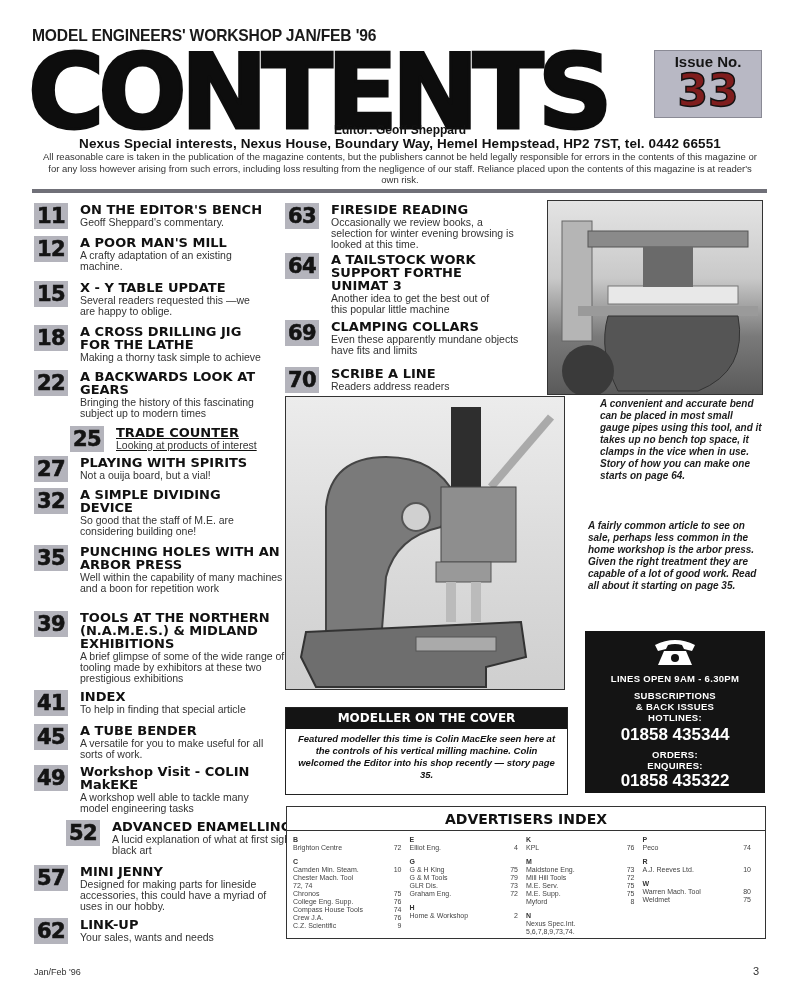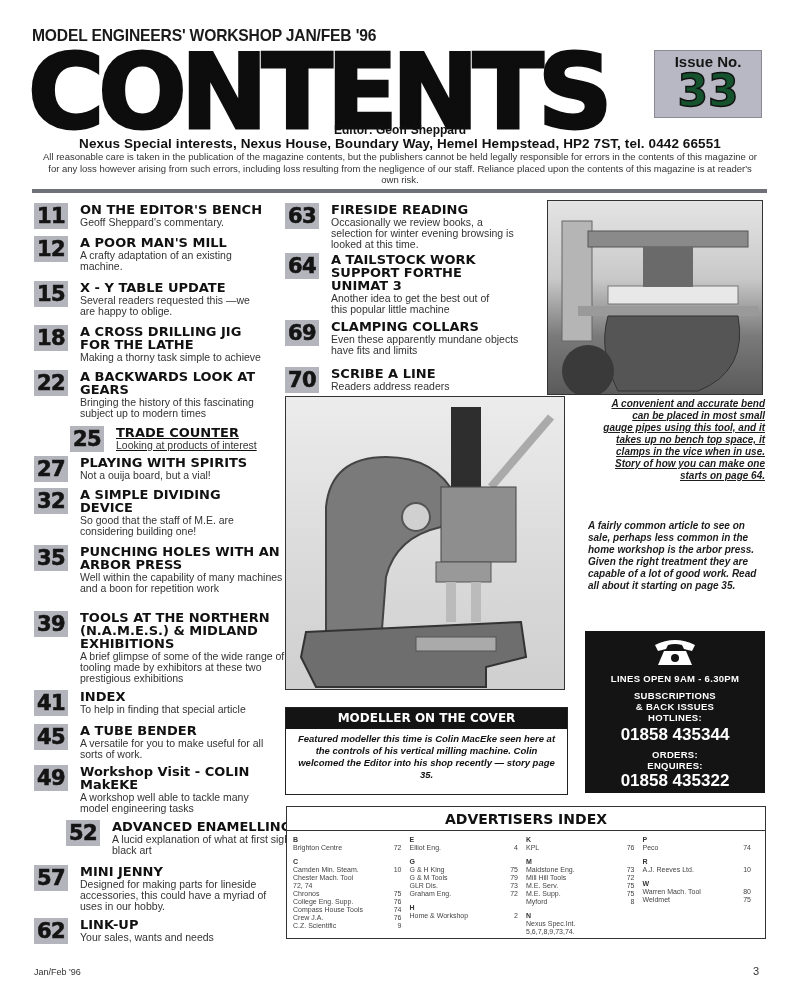--- a/index.html
+++ b/index.html
@@ -6,21 +6,21 @@
     html, body { width: 800px; height: 1000px; background: #ffffff; overflow: hidden; }
     body { position: relative; font-family: "Liberation Sans", sans-serif; color: #111; }
 
     .abs { position: absolute; }
 
     
     .mag-title { left: 32px; top: 26px; font-size: 17px; font-weight: bold; letter-spacing: -0.2px; color: #1a1a1a; transform: scaleX(0.92); transform-origin: left; white-space: nowrap; }
     .contents-word { left: 28px; top: 42px; font-family: "DejaVu Sans", sans-serif; font-weight: 900; font-size: 104px; line-height: 100px; letter-spacing: -6px; color: #0d0d0d; transform: scaleX(1.0); transform-origin: left; white-space: nowrap; -webkit-text-stroke: 3px #0d0d0d; }
     .issue-box { left: 654px; top: 50px; width: 108px; height: 68px; background: #b8b8c4; border: 1px solid #8a8a95; text-align: center; }
     .issue-label { display: block; font-size: 15px; font-weight: bold; margin-top: 2px; color: #151515; }
-    .issue-num { display: block; font-family: "DejaVu Sans", sans-serif; font-size: 44px; font-weight: 900; line-height: 42px; color: #14532d; -webkit-text-stroke: 1.5px #111; }
+    .issue-num { display: block; font-family: "DejaVu Sans", sans-serif; font-size: 44px; font-weight: 900; line-height: 42px; color: #7f1d1d; -webkit-text-stroke: 1.5px #111; }
 
     .editor { left: 0; width: 800px; top: 123px; text-align: center; font-size: 12px; font-weight: bold; }
     .address { left: 0; width: 800px; top: 136px; text-align: center; font-size: 13.5px; font-weight: bold; letter-spacing: 0.1px; }
     .disclaimer { left: 40px; width: 720px; top: 151px; text-align: center; font-size: 9.5px; line-height: 11.5px; color: #333; }
     .rule { left: 32px; width: 735px; top: 189px; height: 4px; background: #707078; }
 
     
     .entry { position: absolute; display: flex; }
     .page-box { width: 34px; height: 26px; background: #b4b4bc; font-family: "DejaVu Sans", sans-serif; font-weight: 900; font-size: 21px; line-height: 26px; text-align: center; color: #141414; flex: 0 0 auto; -webkit-text-stroke: 0.6px #141414; letter-spacing: -0.5px; }
     .entry-body { margin-left: 12px; }
@@ -214,21 +214,21 @@
   <svg width="216" height="195" viewBox="0 0 216 195">
     <rect x="14" y="20" width="30" height="120" fill="#b5b5b5" stroke="#666"></rect>
     <rect x="40" y="30" width="160" height="16" fill="#8a8a8a" stroke="#555"></rect>
     <rect x="60" y="85" width="130" height="18" fill="#e8e8e8" stroke="#777"></rect>
     <rect x="30" y="105" width="180" height="10" fill="#9a9a9a"></rect>
     <path d="M60 115 L190 115 Q200 170 150 190 L70 190 Q50 150 60 115 Z" fill="#555" stroke="#333"></path>
     <circle cx="40" cy="170" r="26" fill="#3a3a3a"></circle>
     <rect x="95" y="46" width="50" height="40" fill="#6a6a6a"></rect>
   </svg>
 </div>
-<div class="abs caption" style="left:600px;top:398px;width:165px;text-align:right;text-decoration:underline;">A convenient and accurate bend can be placed in most small gauge pipes using this tool, and it takes up no bench  top space, it clamps in the vice when in use. Story of how you can make one starts on page 64.</div>
+<div class="abs caption" style="left:600px;top:398px;width:165px;text-align:left;">A convenient and accurate bend can be placed in most small gauge pipes using this tool, and it takes up no bench  top space, it clamps in the vice when in use. Story of how you can make one starts on page 64.</div>
 
 <div class="abs photo" style="left:285px;top:396px;width:280px;height:294px;background:linear-gradient(180deg,#ececec 0%,#dcdcdc 50%,#cfcfcf 100%);">
   <svg width="280" height="294" viewBox="0 0 280 294">
     <path d="M40 245 L40 110 Q45 60 100 60 Q150 60 170 100 L155 130 Q110 140 100 180 L95 245 Z" fill="#7a7a7a" stroke="#444" stroke-width="2"></path>
     <rect x="165" y="10" width="30" height="85" fill="#2e2e2e"></rect>
     <line x1="205" y1="90" x2="265" y2="20" stroke="#aaa" stroke-width="8"></line>
     <rect x="155" y="90" width="75" height="75" fill="#8e8e8e" stroke="#444"></rect>
     <circle cx="130" cy="120" r="14" fill="#d0d0d0" stroke="#555" stroke-width="2"></circle>
     <rect x="150" y="165" width="55" height="20" fill="#999" stroke="#555"></rect>
     <rect x="160" y="185" width="10" height="40" fill="#bbb"></rect>

